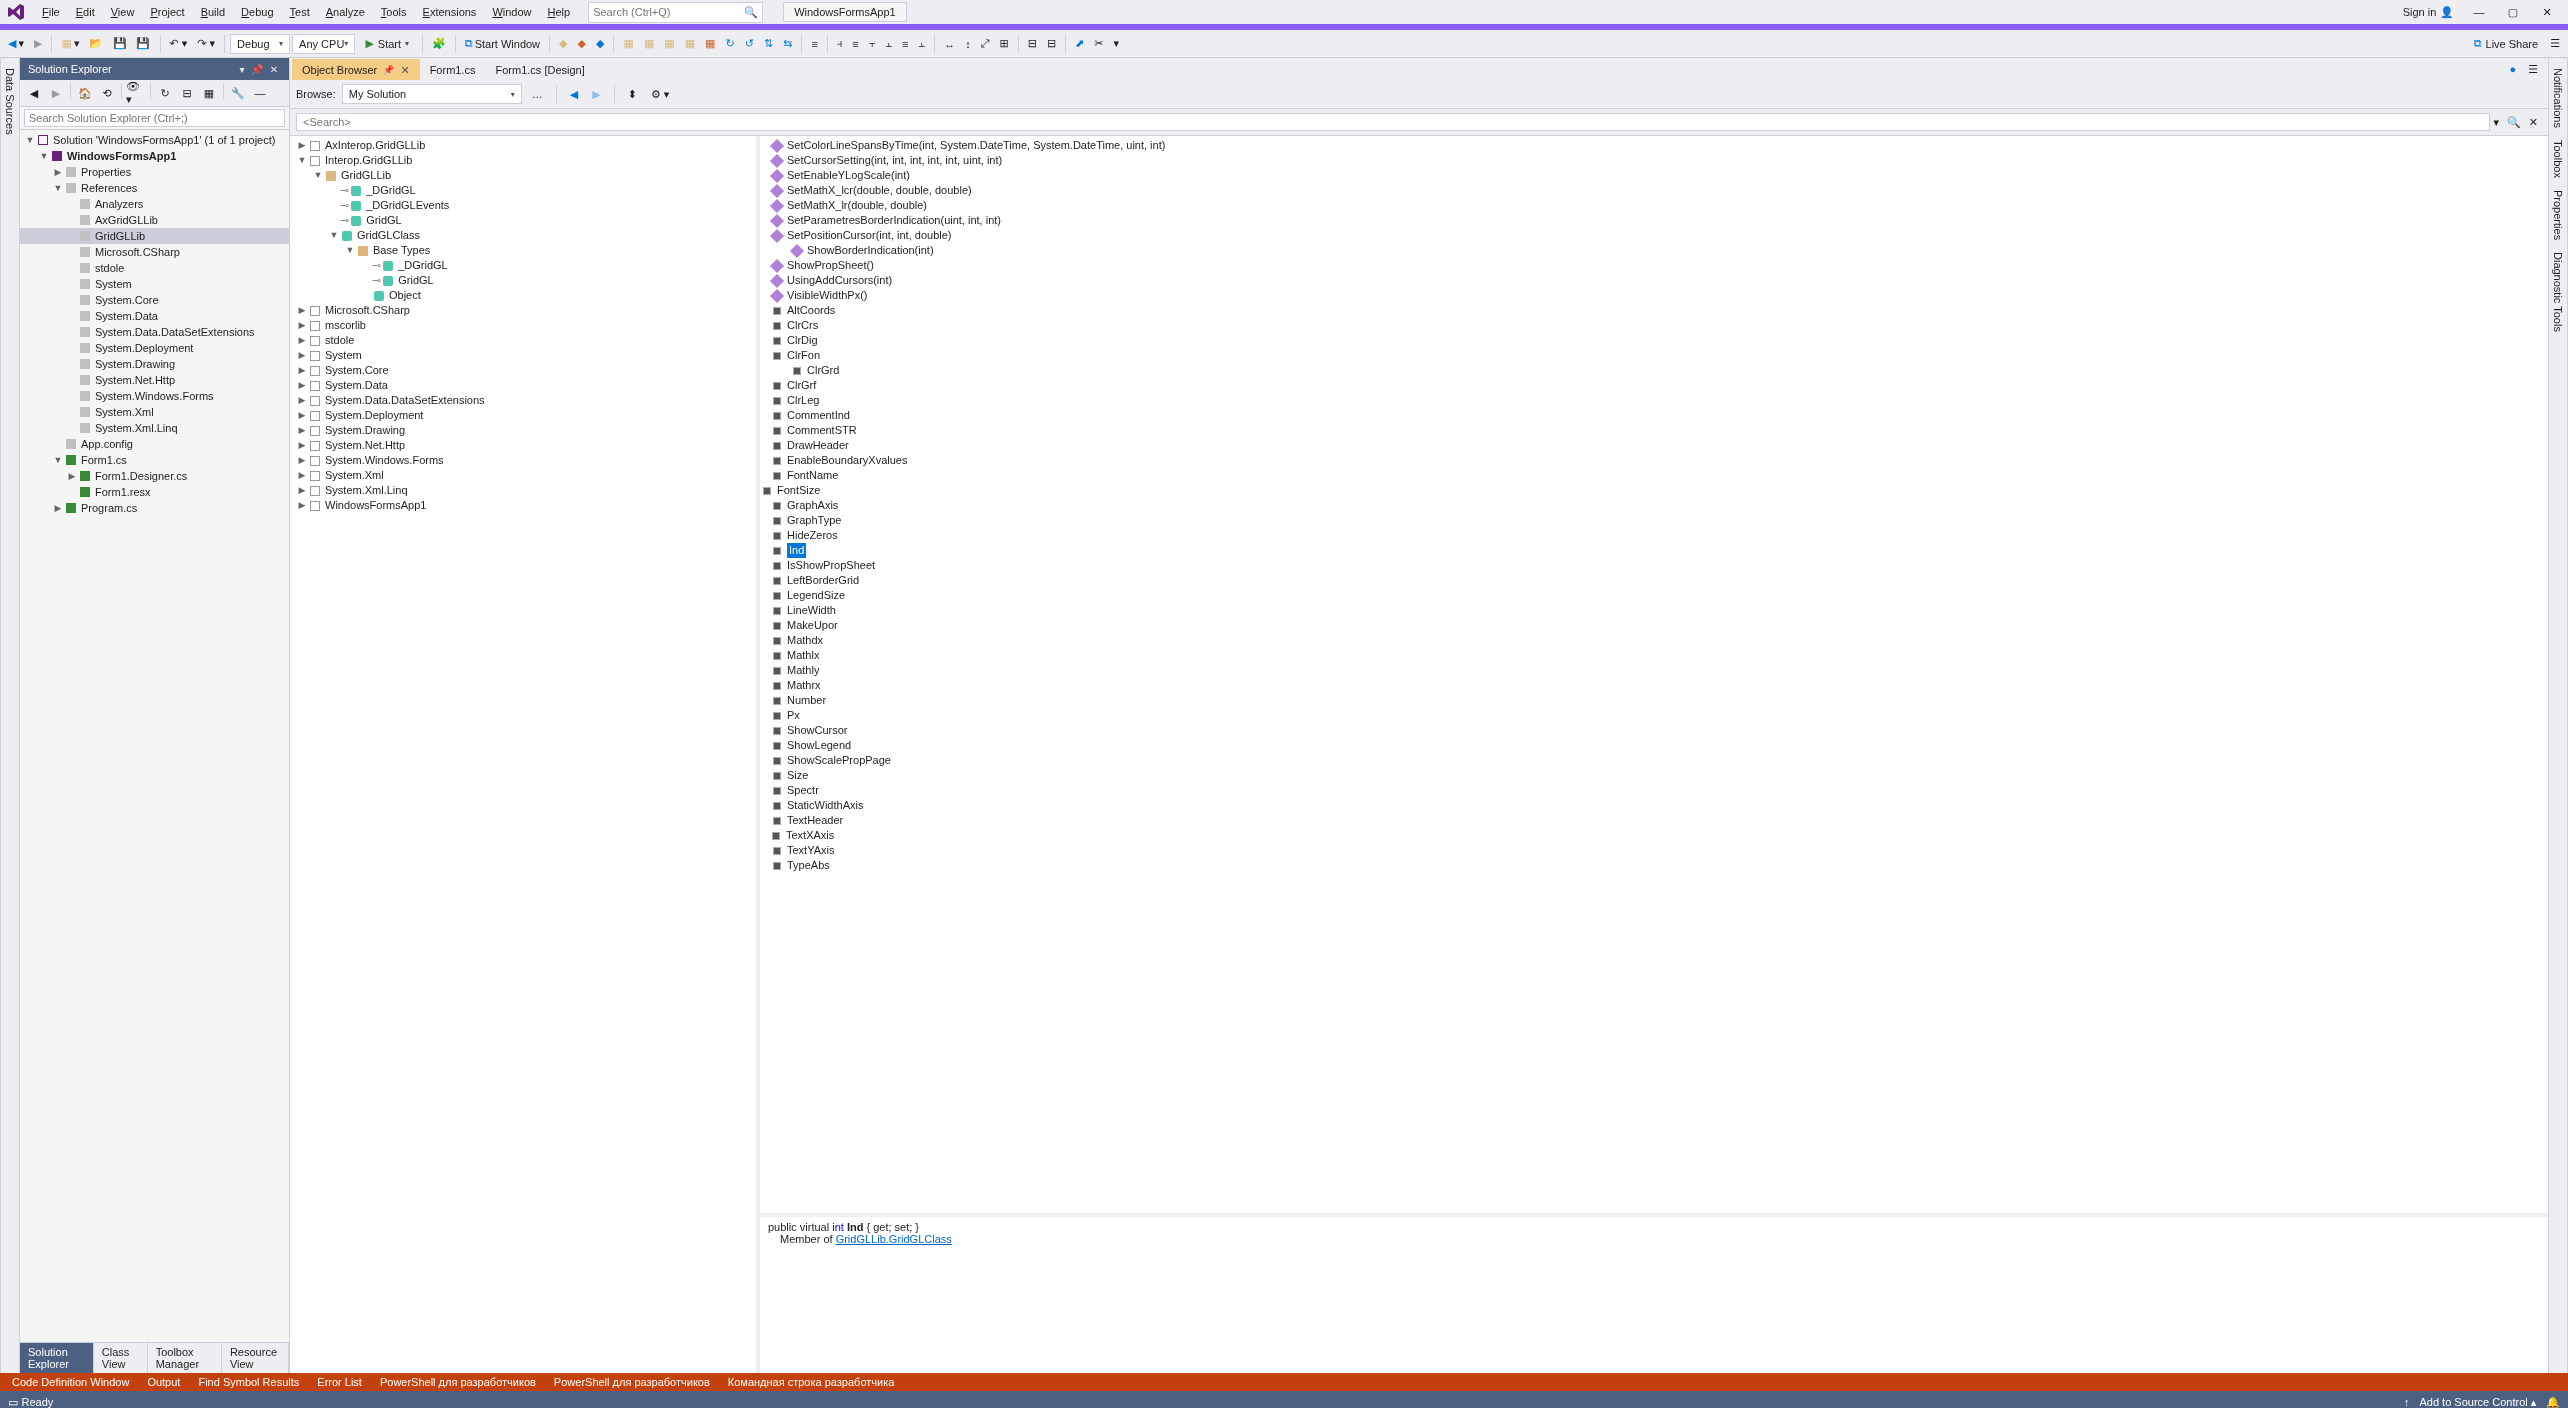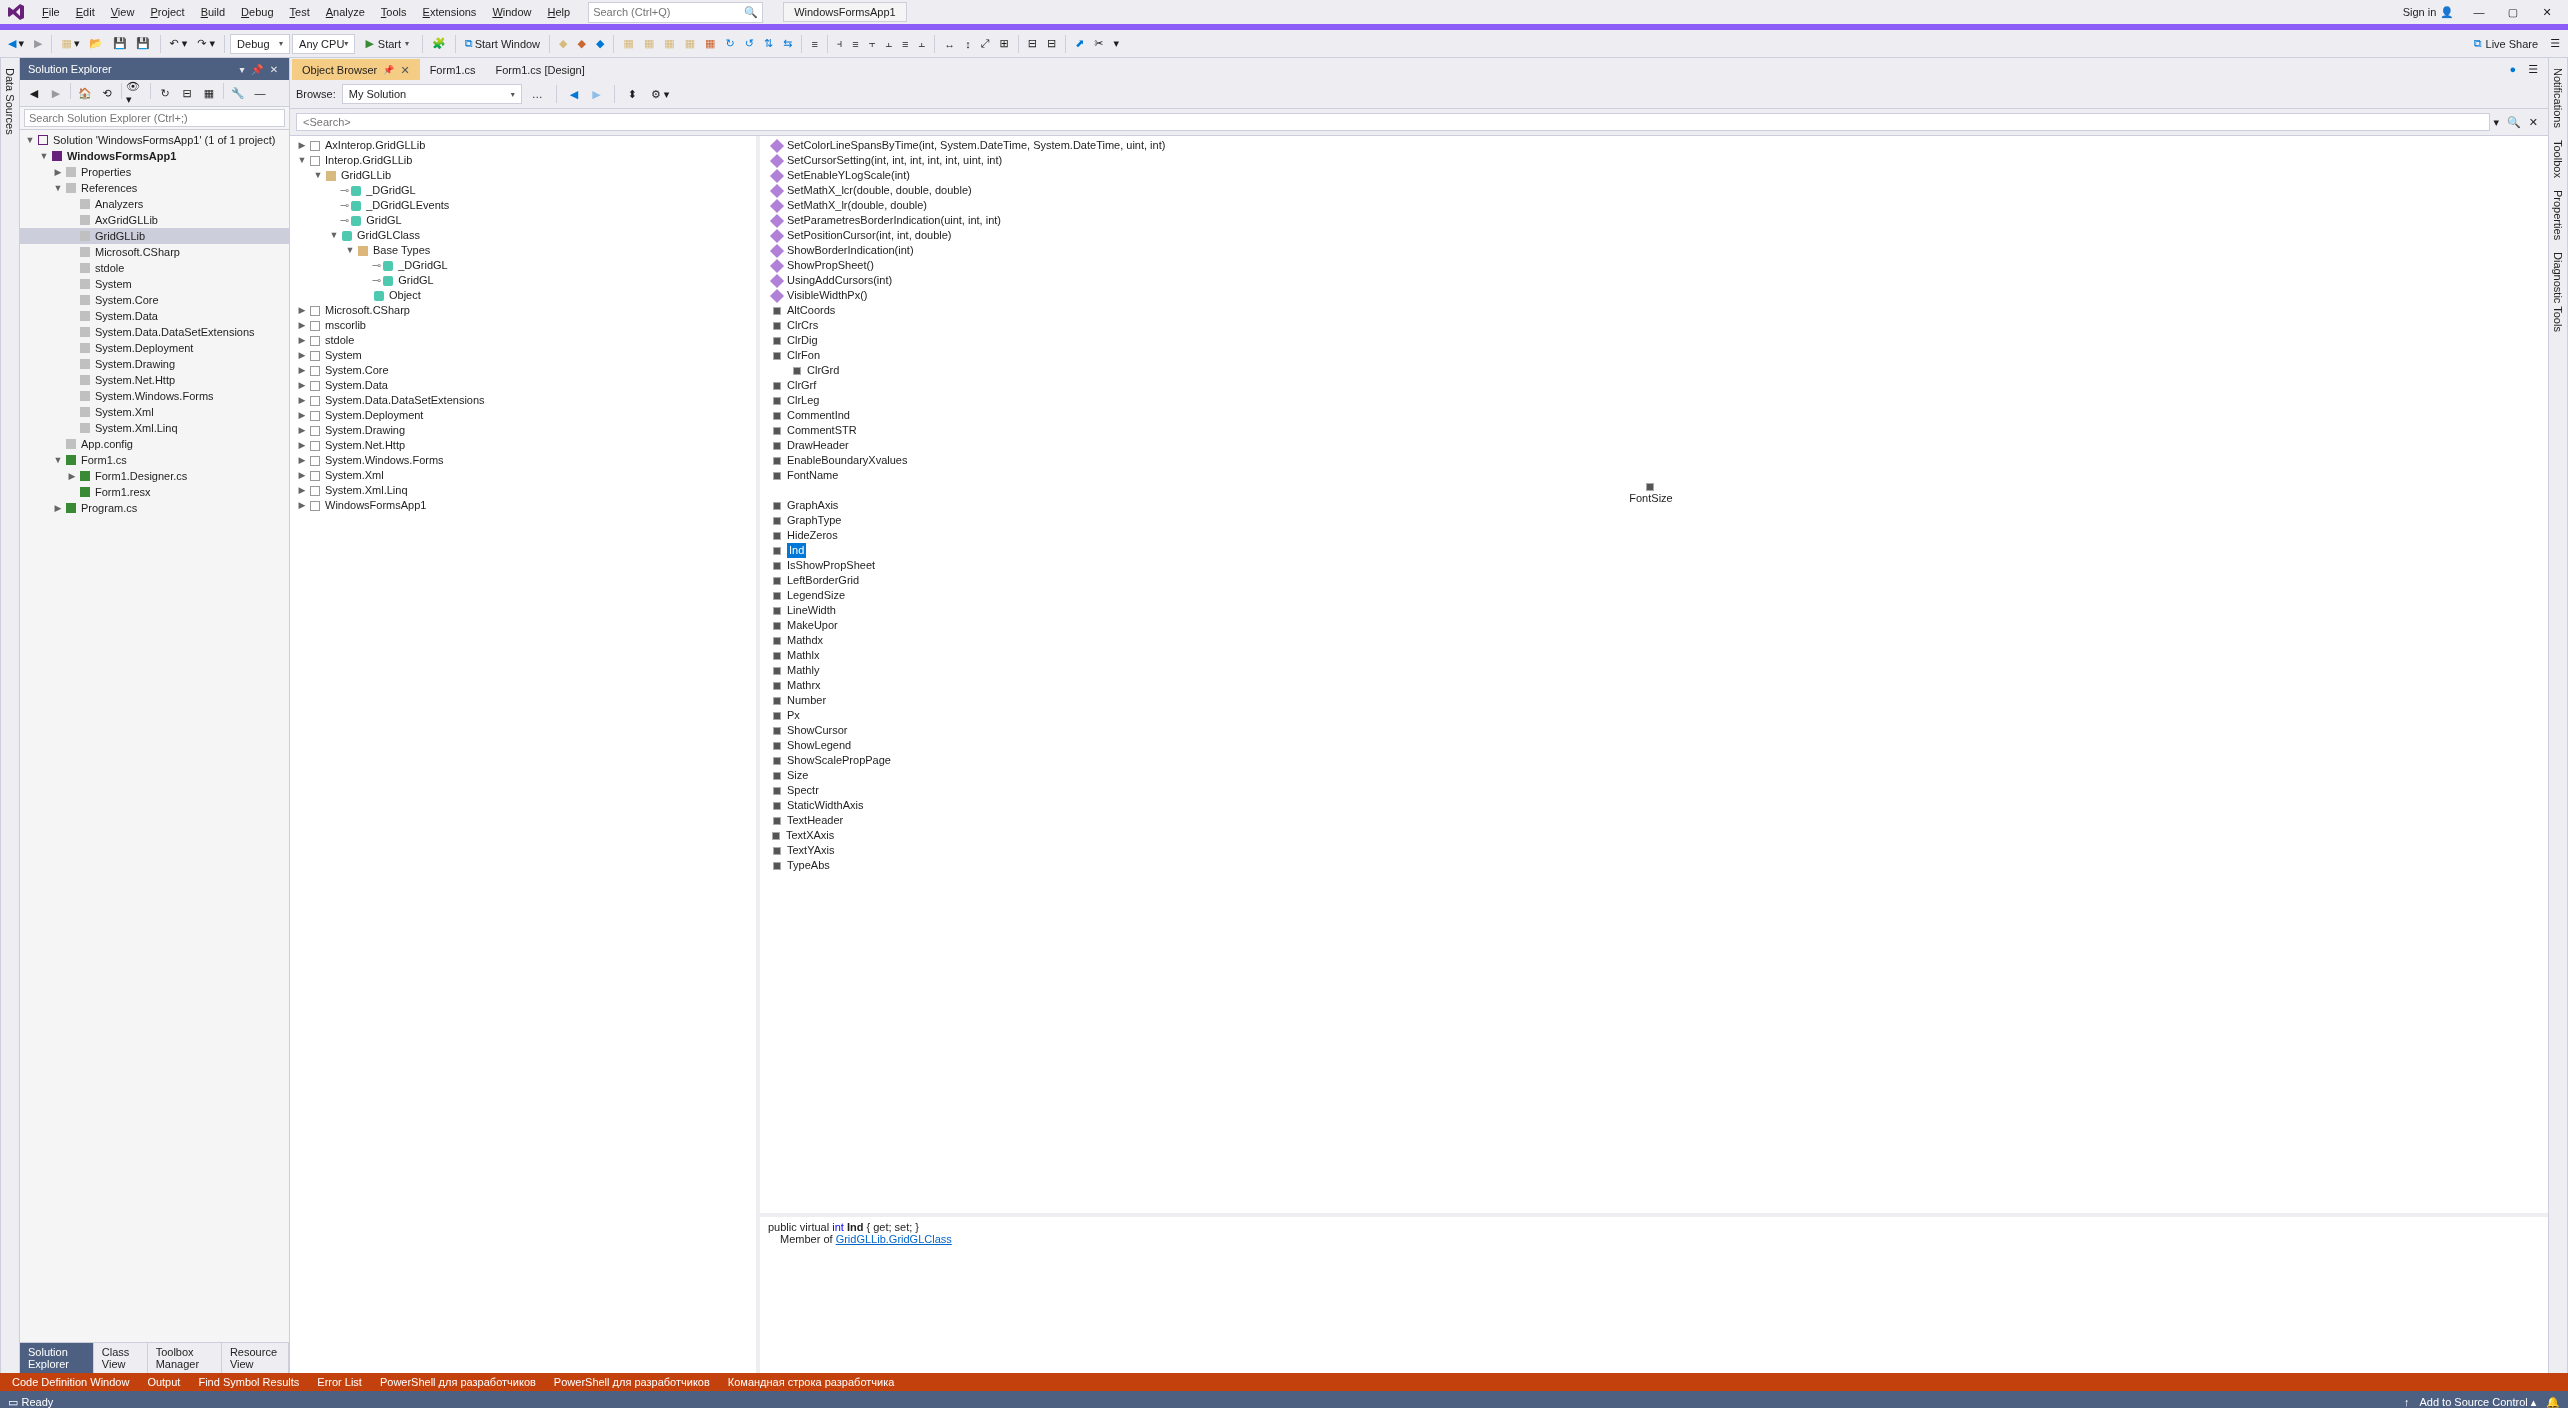--- a/index.html
+++ b/index.html
@@ -690,21 +690,21 @@
                 <span class="ico-method"></span>
               </span>
               <span class="txt">SetParametresBorderIndication(uint, int, int)</span>
             </div>
             <div class="ob-row" style="padding-left: 10px;">
               <span class="mi">
                 <span class="ico-method"></span>
               </span>
               <span class="txt">SetPositionCursor(int, int, double)</span>
             </div>
-            <div class="ob-row" style="padding-left: 10px;">
+            <div class="ob-row" style="padding-left: 10px; margin-left: 20px;">
               <span class="mi">
                 <span class="ico-method"></span>
               </span>
               <span class="txt">ShowBorderIndication(int)</span>
             </div>
             <div class="ob-row" style="padding-left: 10px;">
               <span class="mi">
                 <span class="ico-method"></span>
               </span>
               <span class="txt">ShowPropSheet()</span>
@@ -786,21 +786,21 @@
                 <span class="ico-prop"></span>
               </span>
               <span class="txt">EnableBoundaryXvalues</span>
             </div>
             <div class="ob-row" style="padding-left: 10px;">
               <span class="mi">
                 <span class="ico-prop"></span>
               </span>
               <span class="txt">FontName</span>
             </div>
-            <div class="ob-row" style="padding-left: 0; flex-direction: column;">
+            <div class="ob-row" style="padding-left: 0;">
               <span class="mi">
                 <span class="ico-prop"></span>
               </span>
               <span class="txt">FontSize</span>
             </div>
             <div class="ob-row" style="padding-left: 10px;">
               <span class="mi">
                 <span class="ico-prop"></span>
               </span>
               <span class="txt">GraphAxis</span>

